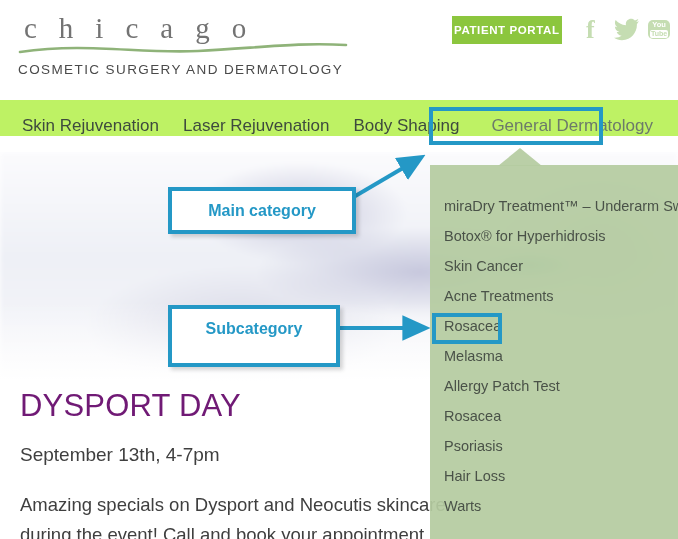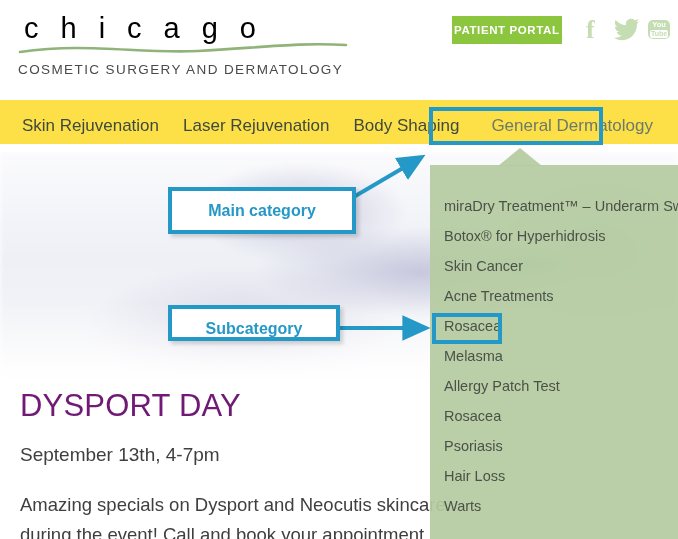--- a/index.html
+++ b/index.html
@@ -30,23 +30,23 @@
     width: 678px; height: 100px;
     background: #ffffff;
   }
 
   .logo-block {
     position: absolute;
     left: 16px; top: 12px;
     width: 340px;
   }
   .logo-word {
-    font-family: Liberation Sans, sans-serif;
+    font-family: Liberation Serif, serif;
     font-size: 29px;
-    color: #000000;
+    color: #737373;
     letter-spacing: 22px;
     padding-left: 8px;
     line-height: 32px;
     white-space: nowrap;
     font-weight: 400;
   }
   .logo-swoosh {
     position: relative;
     width: 330px;
     height: 14px;
@@ -115,22 +115,22 @@
     font-size:7px;
     border-radius:2px;
     margin: 1px 2px 0 2px;
     line-height:8px;
   }
 
   
   .navbar {
     position: absolute;
     left: 0; top: 100px;
-    width: 678px; height: 44px;
-    background: #fde047;
+    width: 678px; height: 36px;
+    background: #bef264;
     overflow: hidden;
     text-align: right;
   }
   .nav-items {
     position: absolute;
     left: 22px; top: 0;
     height: 52px;
     white-space: nowrap;
     display: flex;
     align-items: center;
@@ -276,21 +276,21 @@
     z-index: 45;
     box-shadow: 3px 3px 4px rgba(0,0,0,0.16);
   }
   .anno-main {
     left: 168px; top: 187px;
     width: 188px; height: 47px;
     line-height: 39px;
   }
   .anno-sub {
     left: 168px; top: 305px;
-    width: 172px; height: 36px;
+    width: 172px; height: 62px;
     line-height: 39px;
   }
   .anno-arrows {
     position: absolute;
     left: 0; top: 0;
     width: 678px; height: 539px;
     z-index: 44;
     pointer-events: none;
   }
 </style>

